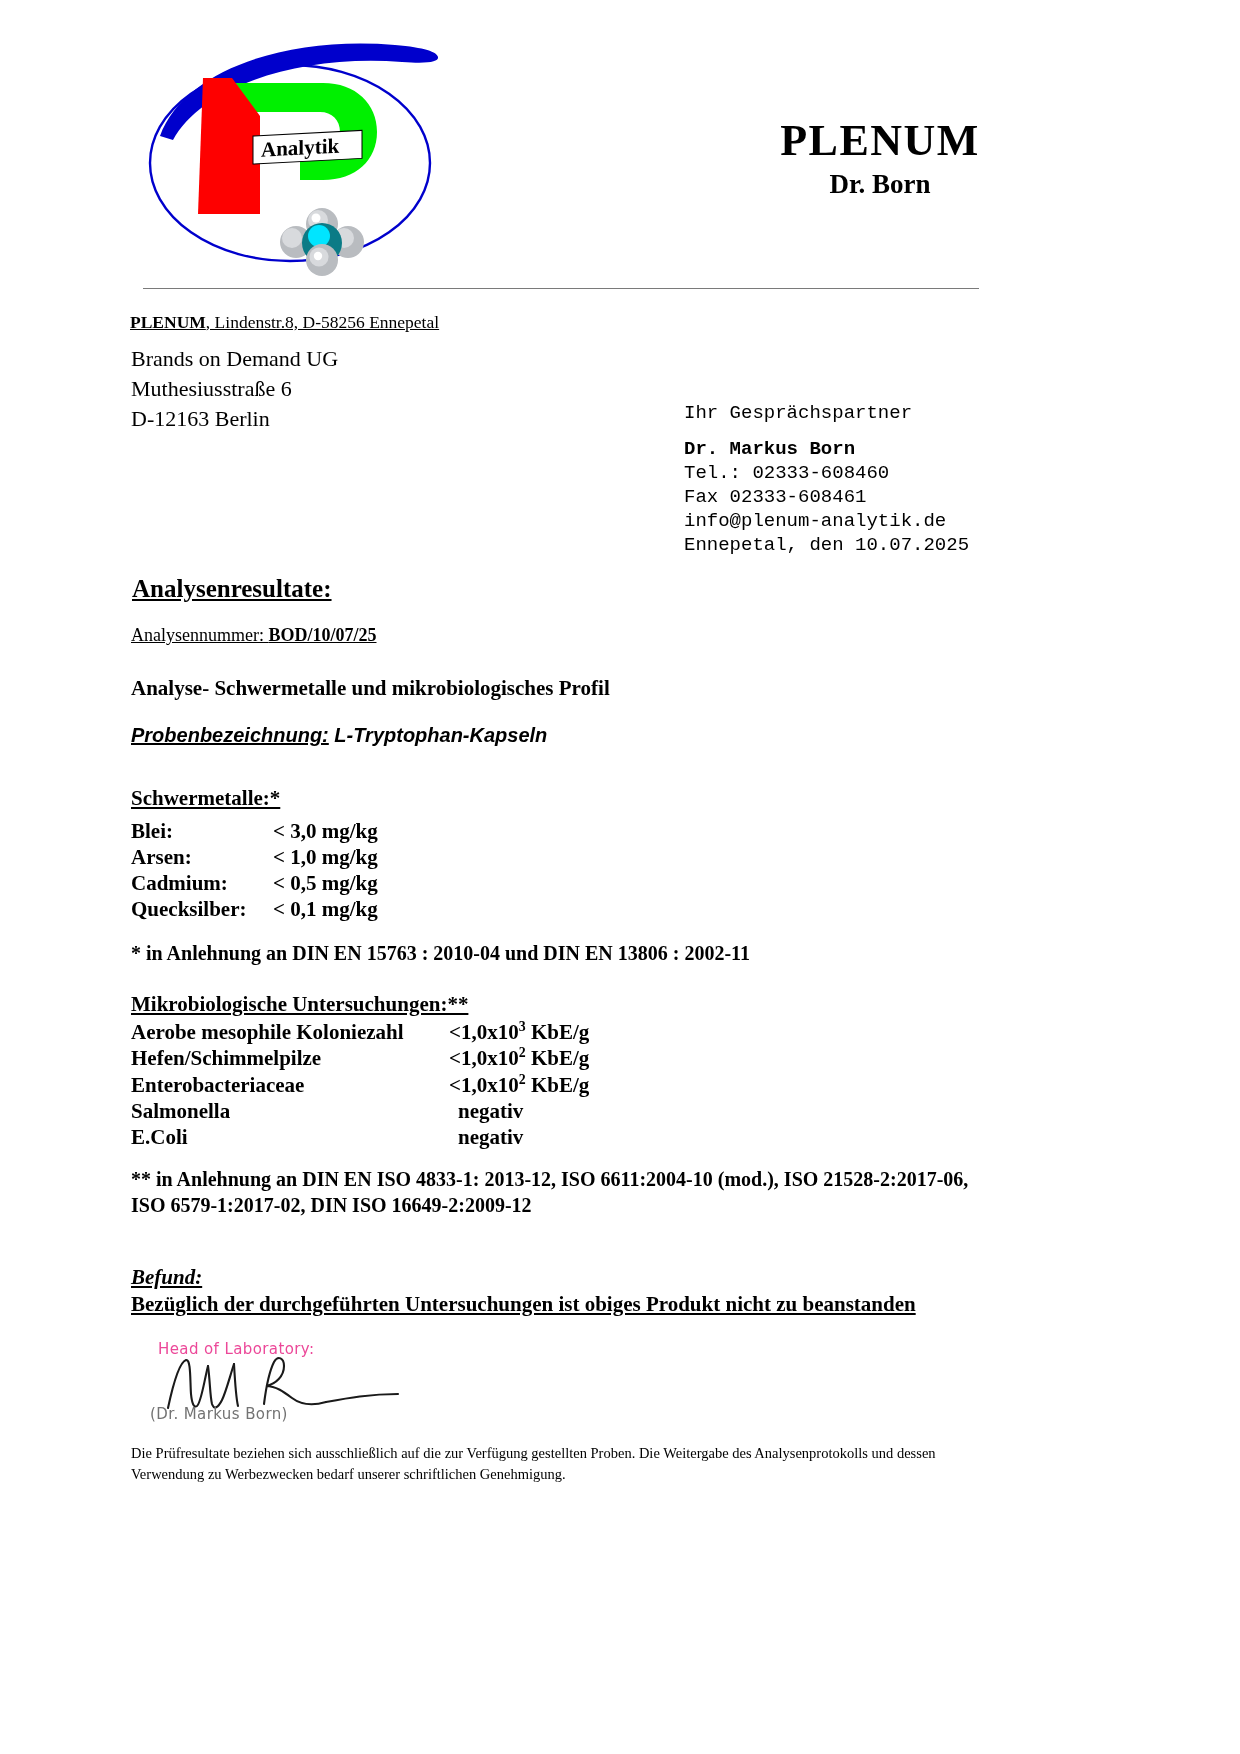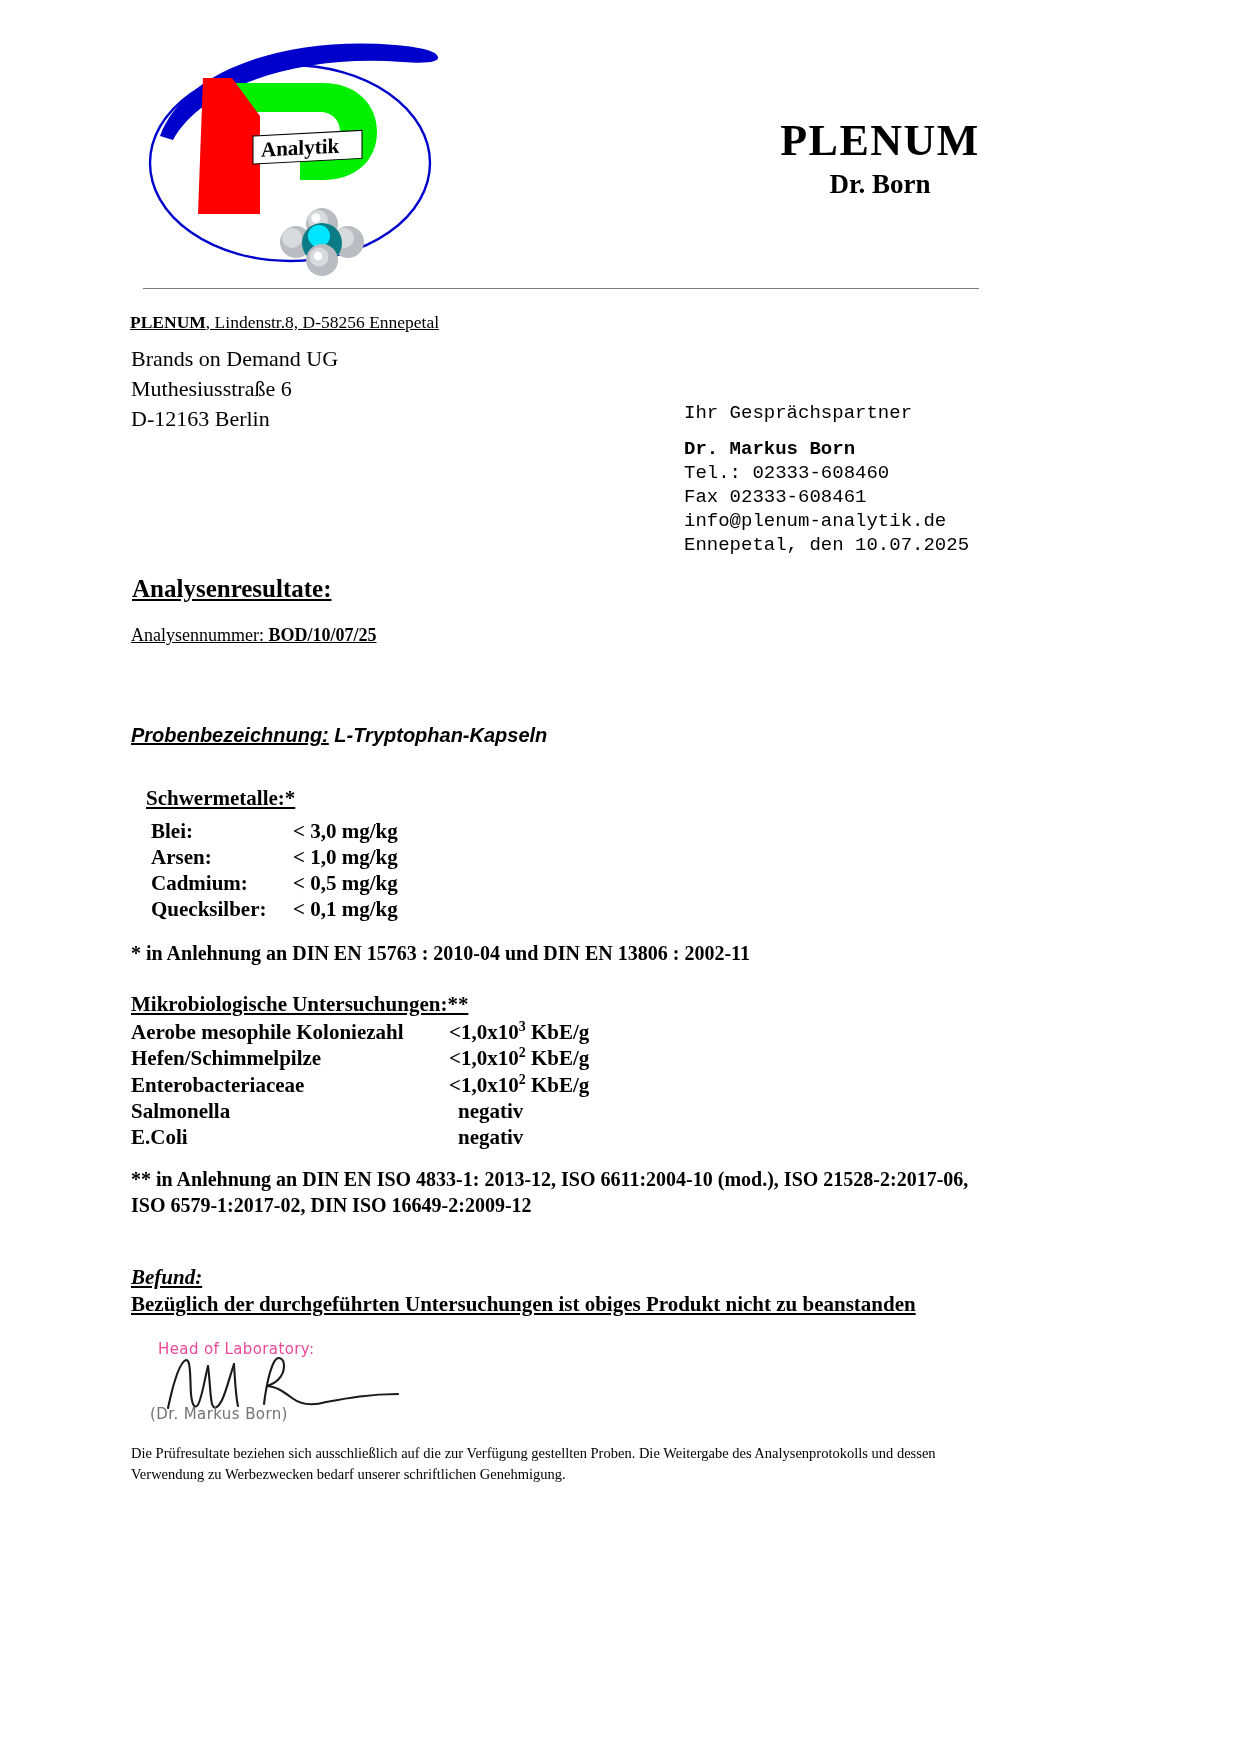--- a/index.html
+++ b/index.html
@@ -63,25 +63,25 @@
   .sample-line {
     position:absolute; left:131px; top:724px;
     font-size:20px; font-weight:bold; font-style:italic;
     font-family:"Liberation Sans", "DejaVu Sans", sans-serif;
     white-space:nowrap;
   }
   .sample-line .lbl { text-decoration:underline; }
 
   
   .hm-title {
-    position:absolute; left:146px; top:786px;
+    position:absolute; left:131px; top:786px;
     font-size:21px; font-weight:bold; text-decoration:underline;
   }
   .hm-table { position:absolute; left:131px; top:818px; font-size:21px; font-weight:bold; }
-  .hm-row { display:flex; line-height:1.24;margin-left:20px; }
+  .hm-row { display:flex; line-height:1.24; }
   .hm-name { width:142px; white-space:nowrap; }
   .hm-val { white-space:nowrap; }
 
   .note-1 {
     position:absolute; left:131px; top:942px;
     font-size:20px; font-weight:bold; white-space:nowrap;
   }
 
   
   .mb-title {
@@ -193,20 +193,21 @@
     <div>Tel.: 02333-608460</div>
     <div>Fax   02333-608461</div>
     <div>info@plenum-analytik.de</div>
     <div>Ennepetal, den 10.07.2025</div>
   </div>
 
   <div class="results-title">Analysenresultate:</div>
 
   <div class="analysis-no"><span>Analysennummer:</span><span>&nbsp;</span><b>BOD/10/07/25</b></div>
 
+  <div class="analysis-type">Analyse- Schwermetalle und mikrobiologisches Profil</div>
 
   <div class="sample-line"><span class="lbl">Probenbezeichnung:</span><span>&nbsp;</span><span>L-Tryptophan-Kapseln</span></div>
 
   <div class="hm-title">Schwermetalle:*</div>
   <div class="hm-table">
     <div class="hm-row">
       <span class="hm-name">Blei:</span>
       <span class="hm-val">&lt; 3,0 mg/kg</span>
     </div>
     <div class="hm-row">

